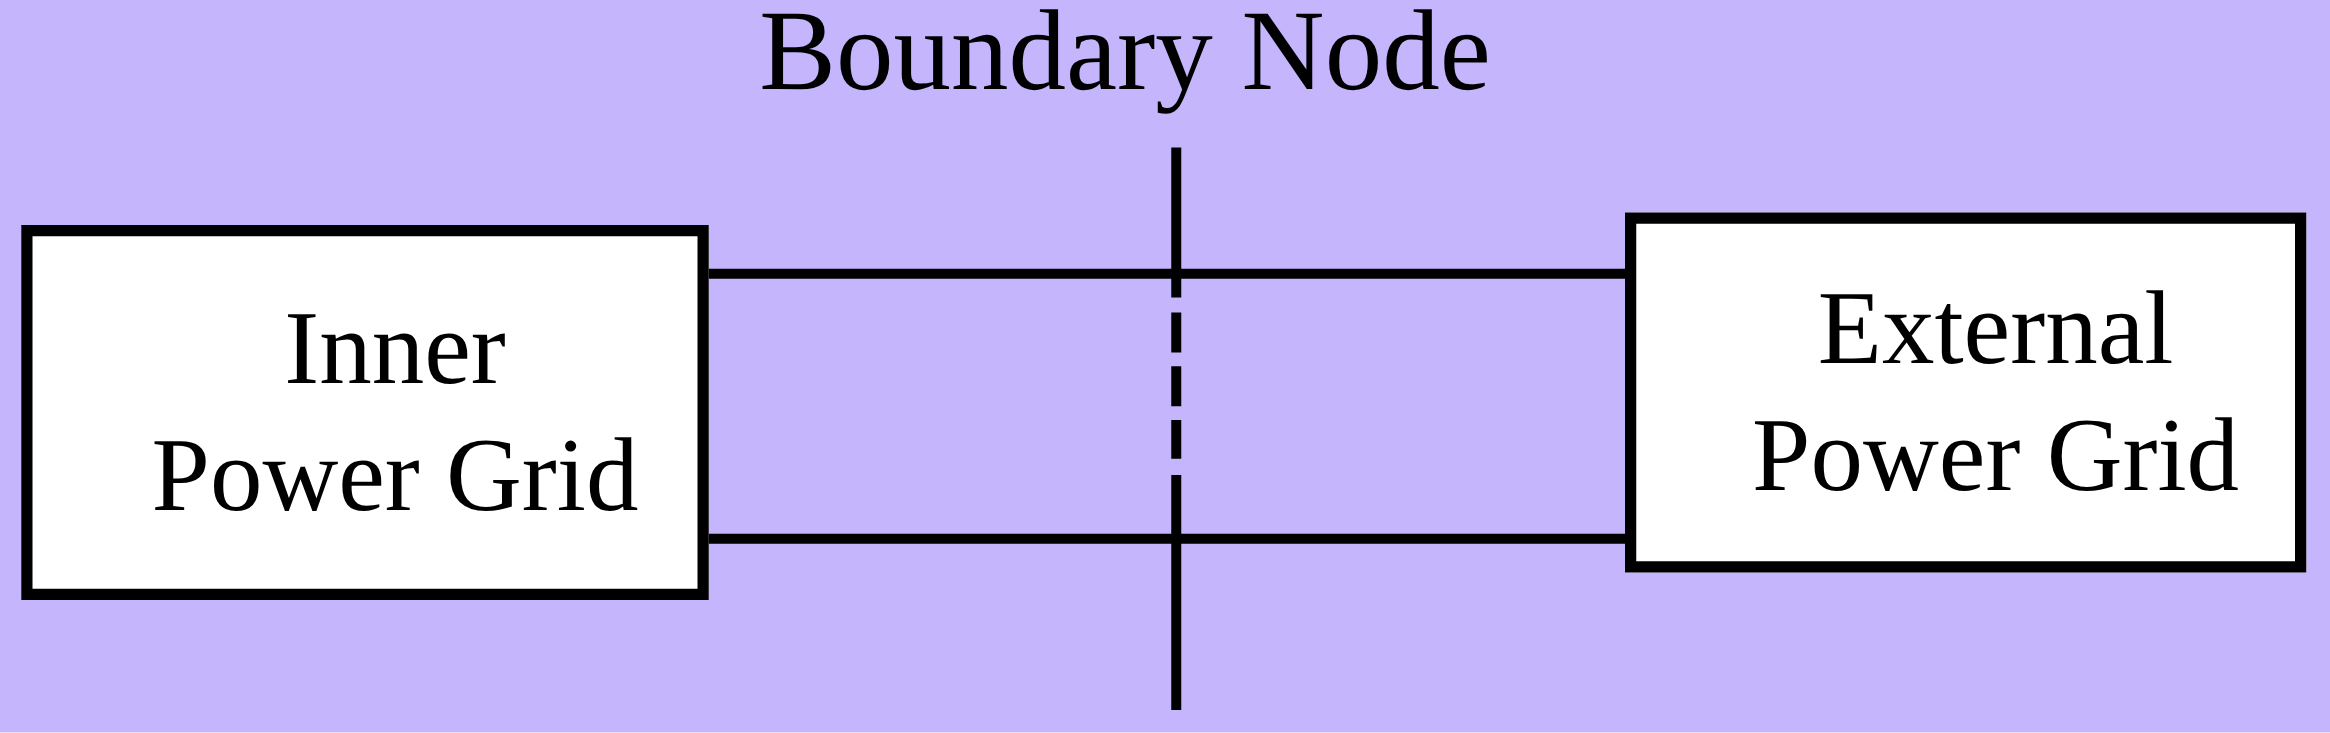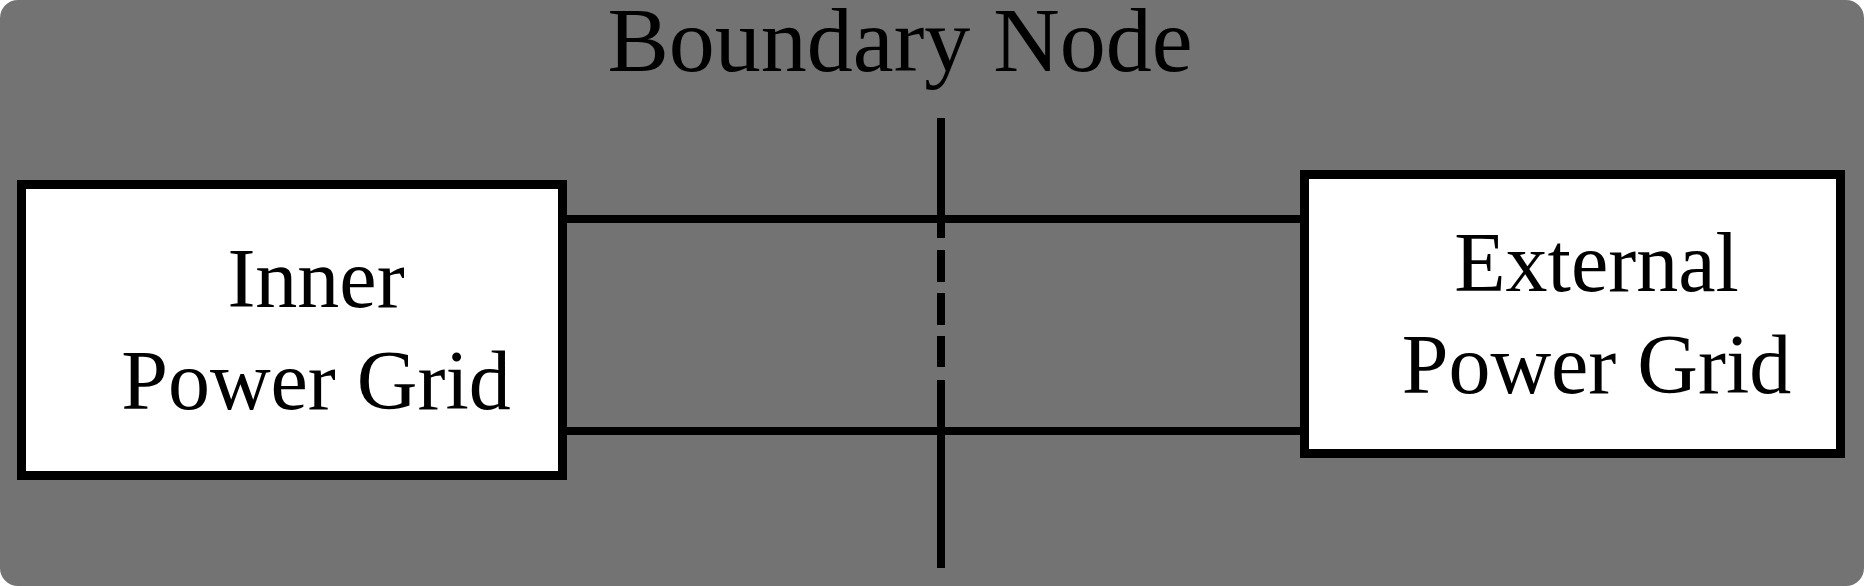--- a/index.html
+++ b/index.html
@@ -4,25 +4,24 @@
 <style>
   html, body {
     margin: 0;
     padding: 0;
     background: #ffffff;
   }
   .canvas {
     position: relative;
     width: 1864px;
     height: 586px;
-    background: #737373;
+    background: #c4b5fd;
     overflow: hidden;
     font-family: "Liberation Serif", serif;
     color: #000000;
-    border-radius: 18px;
   }
   .diagram-title {
     position: absolute;
     left: 900px;
     top: -6px;
     transform: translateX(-50%);
     font-size: 92px;
     line-height: 1;
     white-space: nowrap;
     color: #000000;

